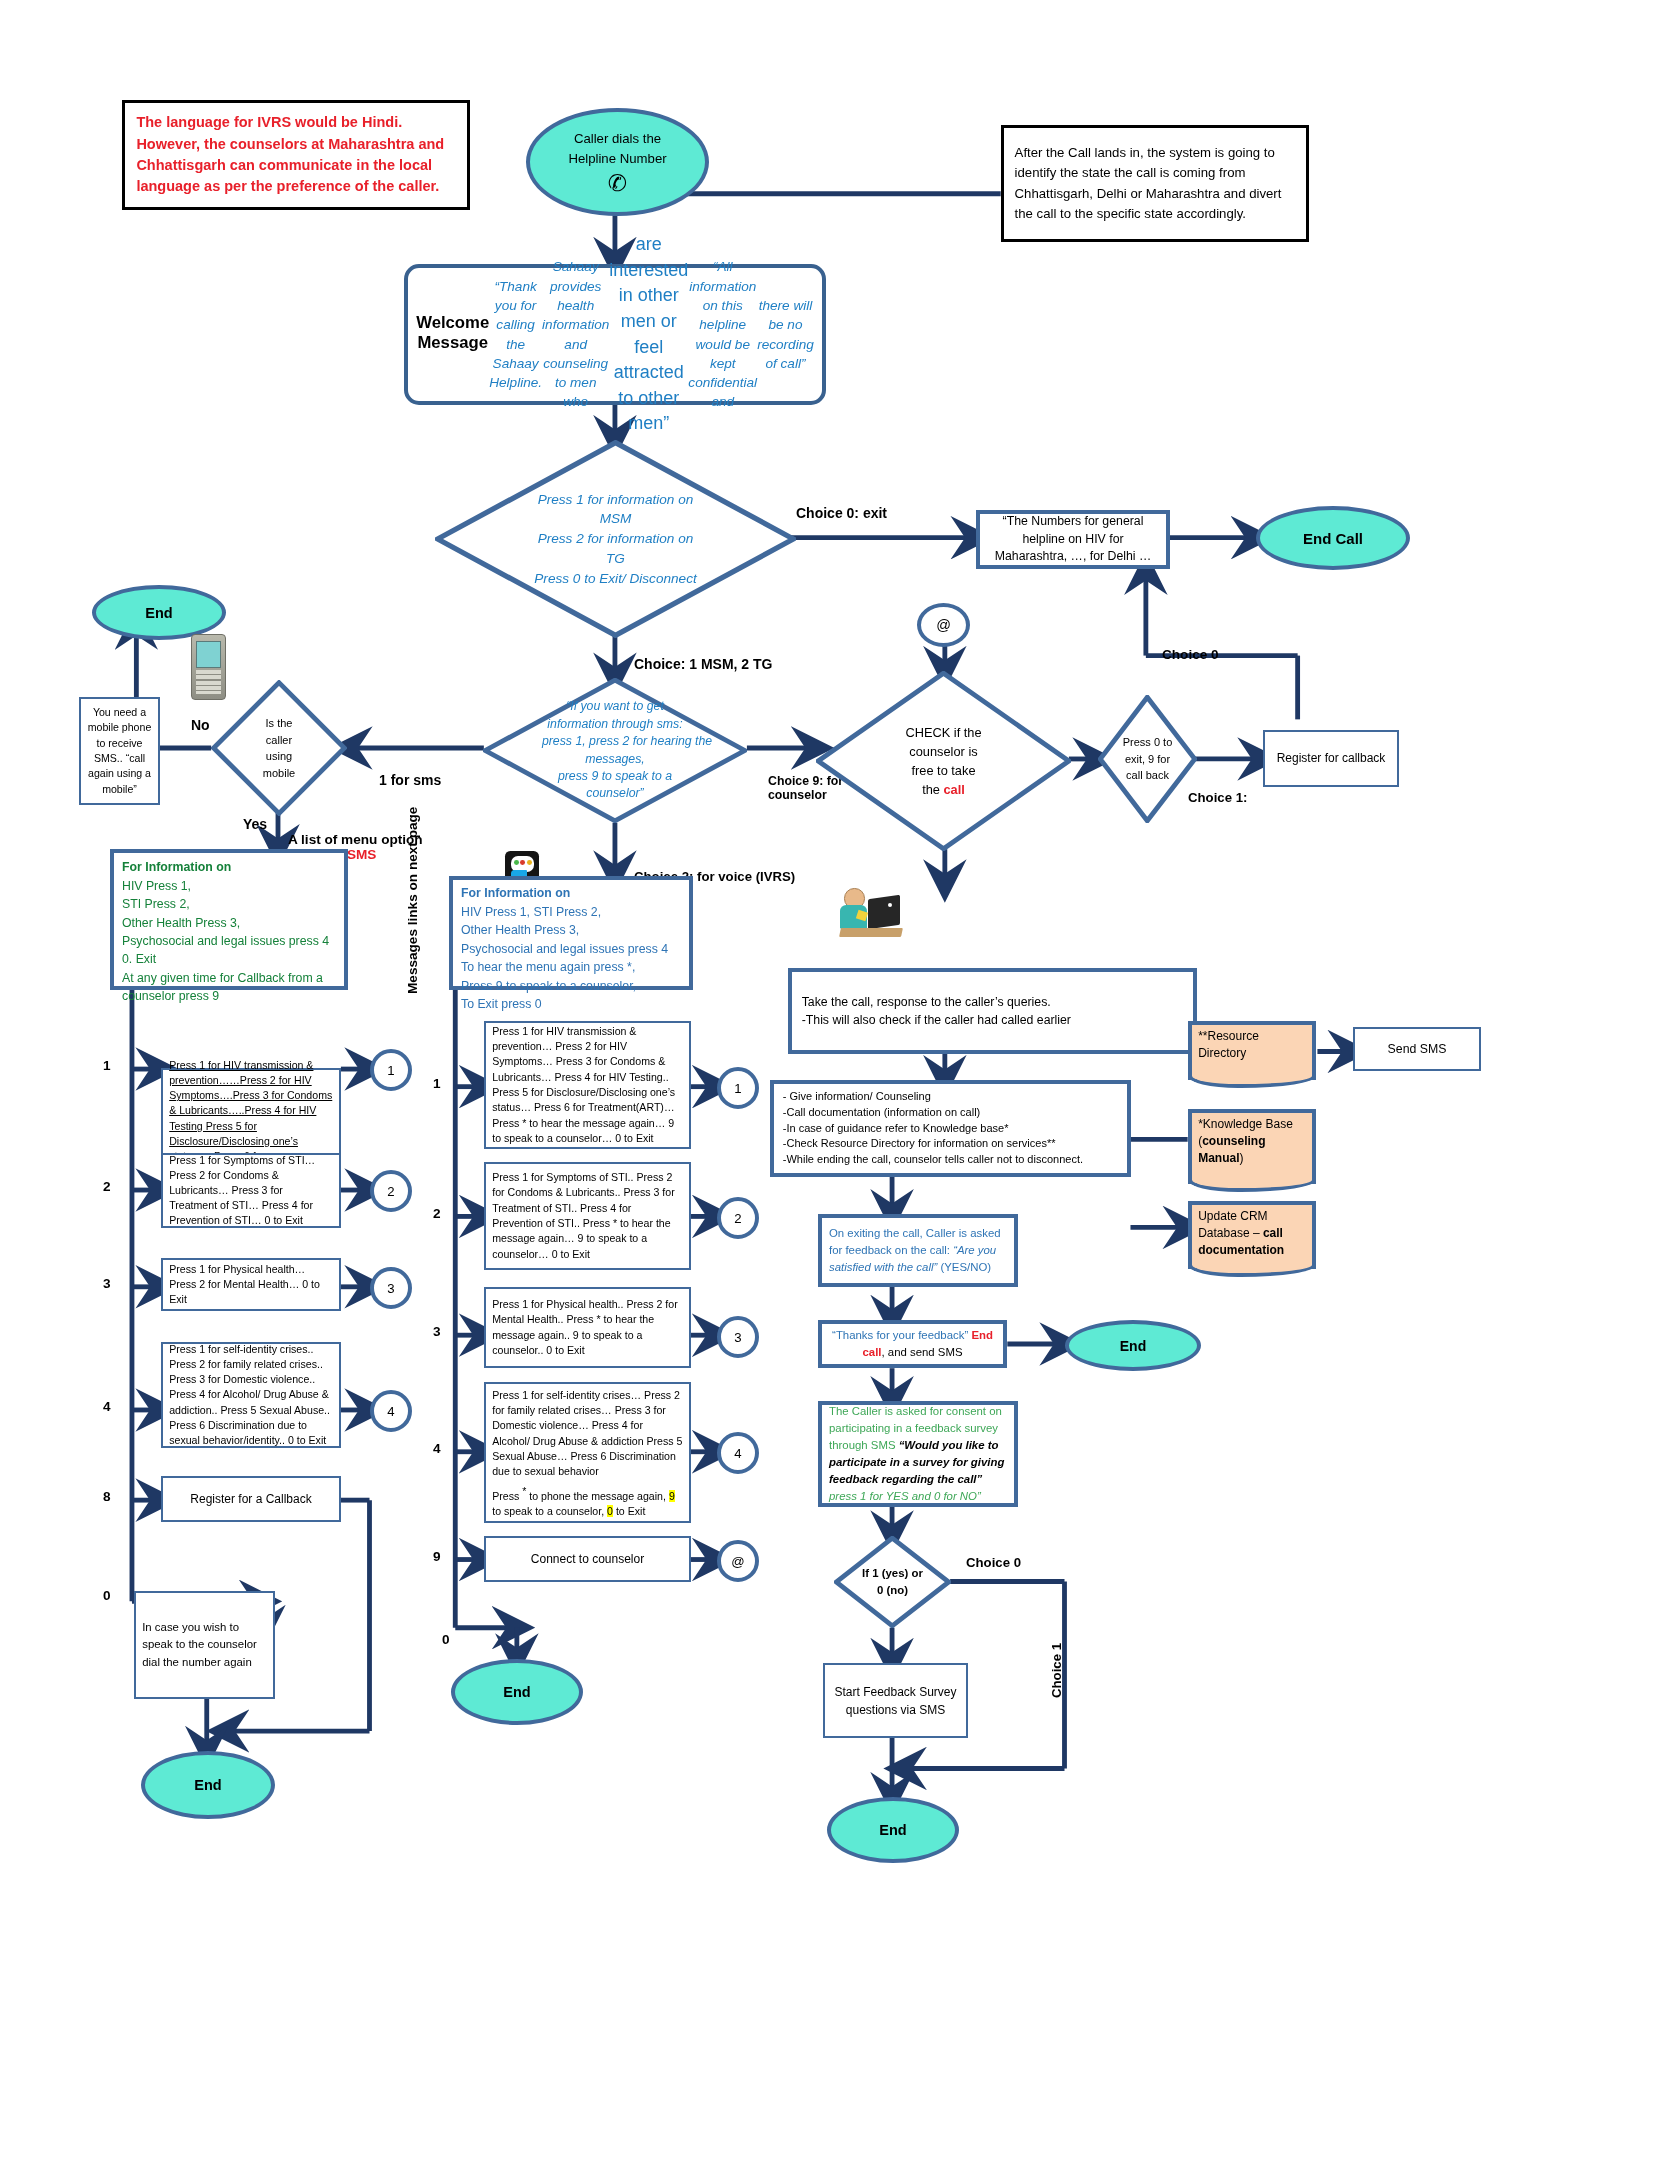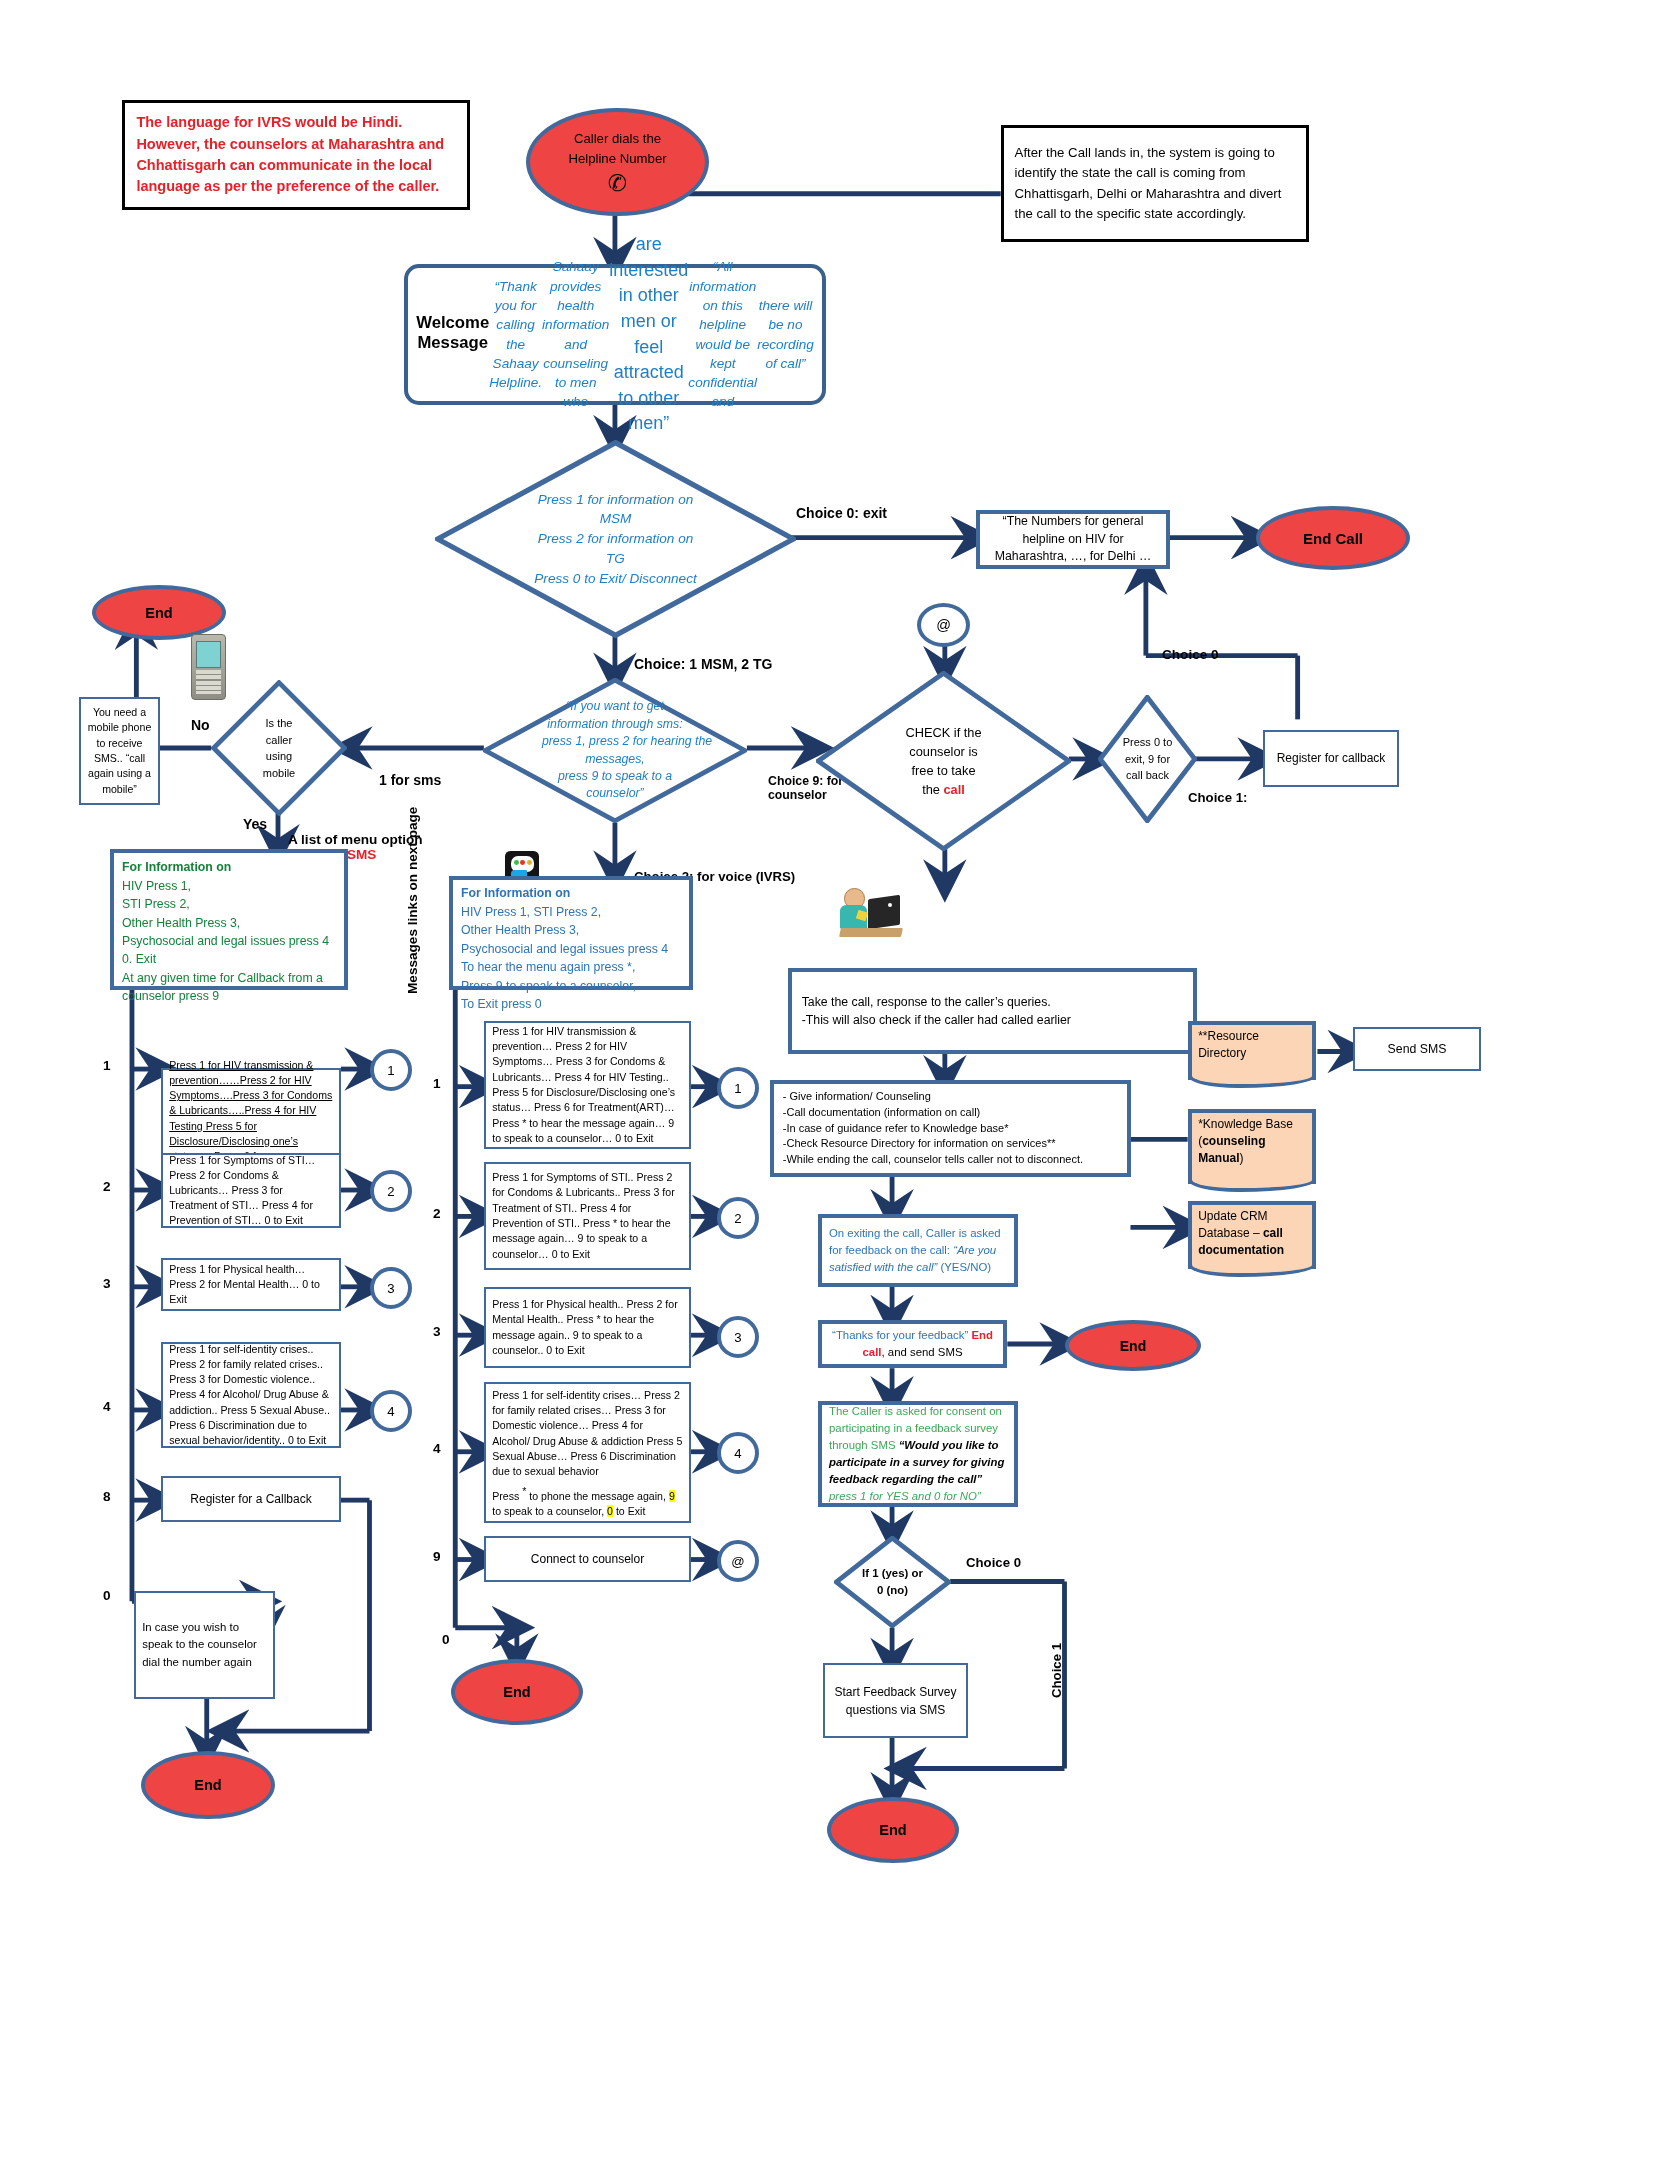--- a/index.html
+++ b/index.html
@@ -3,21 +3,21 @@
 <meta charset="utf-8">
 <style>
   html,body{margin:0;padding:0;background:#fff;}
   body{font-family:"Liberation Sans", sans-serif;}
   #canvas{position:relative;width:1679px;height:2183px;background:#fff;overflow:hidden;}
   .node{position:absolute;box-sizing:border-box;display:flex;align-items:center;justify-content:center;text-align:center;}
   .rect{border:4px solid #41699B;background:#fff;}
   .rect-thin{border:2.6px solid #41699B;background:#fff;}
   .rect-black{border:3.1px solid #000;background:#fff;}
   .rounded{border:4.8px solid #39618F;border-radius:15px;background:#fff;}
-  .ell{border:4.8px solid #41699B;border-radius:50%;background:#ef4444;}
+  .ell{border:4.8px solid #41699B;border-radius:50%;background:#5eead4;}
   .circ{border:4.4px solid #41699B;border-radius:50%;background:#fff;}
   .note{background:#FBD5B5;border:4px solid #41699B;}
   .note:after{content:"";position:absolute;left:-4px;right:-4px;bottom:-12.3px;height:12.3px;
     background:#FBD5B5;border-left:4px solid #41699B;border-right:4px solid #41699B;border-bottom:4px solid #41699B;
     border-radius:0 0 60% 40%/0 0 100% 100%;box-sizing:border-box;}
   .txt{position:absolute;white-space:pre-wrap;}
   .lbl{position:absolute;font-weight:bold;color:#000;white-space:nowrap;}
   .diamond{position:absolute;}
   .diamond svg{display:block;width:100%;height:100%;}
   .dtext{position:absolute;left:0;right:0;top:0;bottom:0;display:flex;flex-direction:column;

